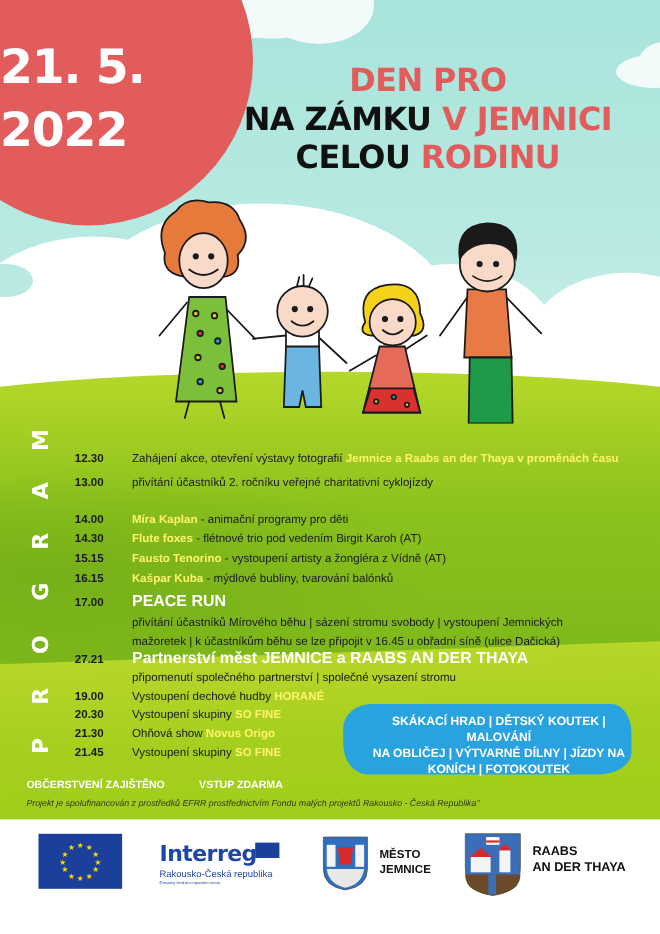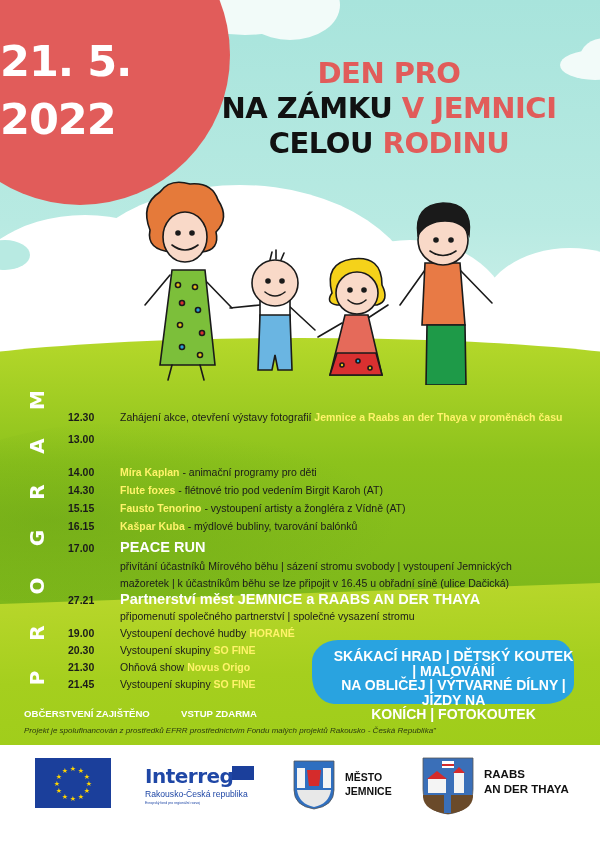--- a/index.html
+++ b/index.html
@@ -48,21 +48,21 @@
   .row .time { position:absolute; left:0; width:45px; font-weight:bold; color:#1a1a1a; font-size:10.5px; }
   .row .txt { margin-left:52px; white-space:nowrap; }
   .row .hl { color:#fff36a; font-weight:bold; }
   .row .big { color:#ffffff; font-weight:bold; font-size:14.5px; line-height:18px; }
   .row .sub { display:block; }
   .r { position:absolute; left:0; width:530px; }
 
   
   .bubble { position:absolute; left:312px; top:640px; width:262px; height:64px; background:#29a3e0;
     border-radius:26px 18px 30px 22px / 22px 26px 20px 28px; color:#ffffff; font-weight:bold;
-    font-size:14px; line-height:14.5px; text-align:center; padding-top:9px;padding-left:21px; }
+    font-size:11px; line-height:14.5px; text-align:center; padding-top:9px;padding-left:21px; }
 
   .footer-left { position:absolute; left:24px; top:708px; color:#ffffff; font-weight:bold; font-size:9.6px; }
   .footer-mid { position:absolute; left:181px; top:708px; color:#ffffff; font-weight:bold; font-size:9.6px; }
   .funding { position:absolute; left:24px; top:726px; color:#2a3a10; font-style:italic; font-size:8px; white-space:nowrap; }
 
   
   .logos { position:absolute; left:0; top:745px; width:600px; height:104px; background:#ffffff; }
   .eu-flag { position:absolute; left:35px; top:13px; width:76px; height:50px; background:#1b3f9b; }
   .eu-label { position:absolute; left:35px; top:67px; width:76px; text-align:center; color:#2d4ea6; font-size:8.2px;margin-top:42px; }
   .interreg { position:absolute; left:145px; top:19px; color:#1f47a6; font-weight:bold; font-size:20px; letter-spacing:-0.5px; font-family:"DejaVu Sans", sans-serif; }
@@ -180,21 +180,21 @@
   </div>
 
   <div class="schedule">
     <div class="row r" style="top:0px">
       <span class="time">12.30</span>
       <div class="txt"><span>Zahájení akce, otevření výstavy fotografií </span><span class="hl">Jemnice a Raabs an der Thaya v proměnách času</span></div>
     </div>
     <div class="row r" style="top:19px">
       <span class="time" style="top:3px">13.00</span>
       <div class="txt">
-      </div>
+      <span class="sub" style="margin-top:3px">přivítání účastníků 2. ročníku veřejné charitativní cyklojízdy</span></div>
     </div>
     <div class="row r" style="top:55px">
       <span class="time">14.00</span>
       <div class="txt"><span class="hl">Míra Kaplan</span><span> - animační programy pro děti</span></div>
     </div>
     <div class="row r" style="top:73px">
       <span class="time">14.30</span>
       <div class="txt"><span class="hl">Flute foxes</span><span> - flétnové trio pod vedením Birgit Karoh (AT)</span></div>
     </div>
     <div class="row r" style="top:91px">

